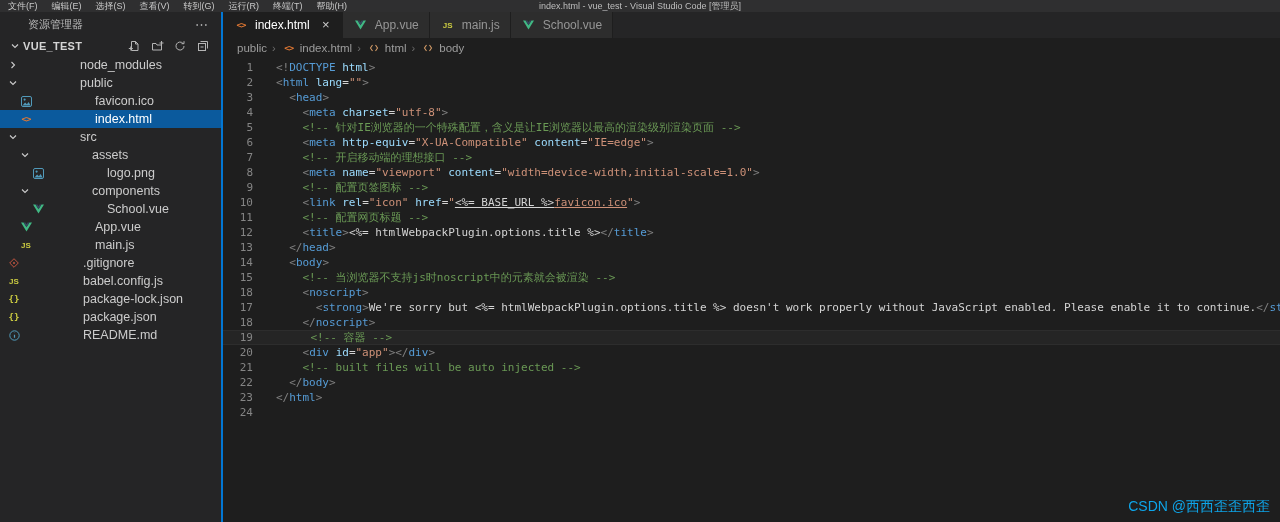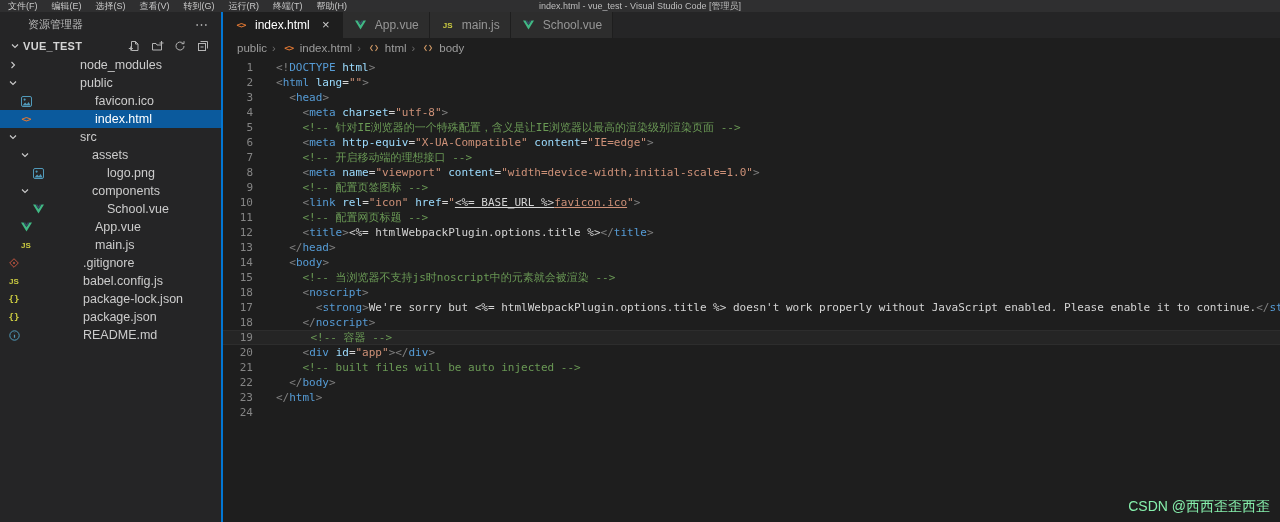--- a/index.html
+++ b/index.html
@@ -61,21 +61,21 @@
   .lc { padding-left: 23px; }
   .tok-p { color: #808080; }
   .tok-t { color: #569cd6; }
   .tok-a { color: #9cdcfe; }
   .tok-s { color: #ce9178; }
   .tok-c { color: #6a9955; }
   .tok-d { color: #d4d4d4; }
   .tok-du { color: #d4d4d4; text-decoration: underline; }
   .tok-su { color: #ce9178; text-decoration: underline; }
 
-  .watermark { position: absolute; right: 10px; bottom: 6px; color: #86efac; font-size: 14px; }
+  .watermark { position: absolute; right: 10px; bottom: 6px; color: #0ea5e9; font-size: 14px; }
 </style>
 </head>
 <body>
 
 <div class="window">
 
   <div class="titlebar">
     <div class="menus" id="menubar">
         <span class="menu-item">文件(F)</span>
         <span class="menu-item">编辑(E)</span>

